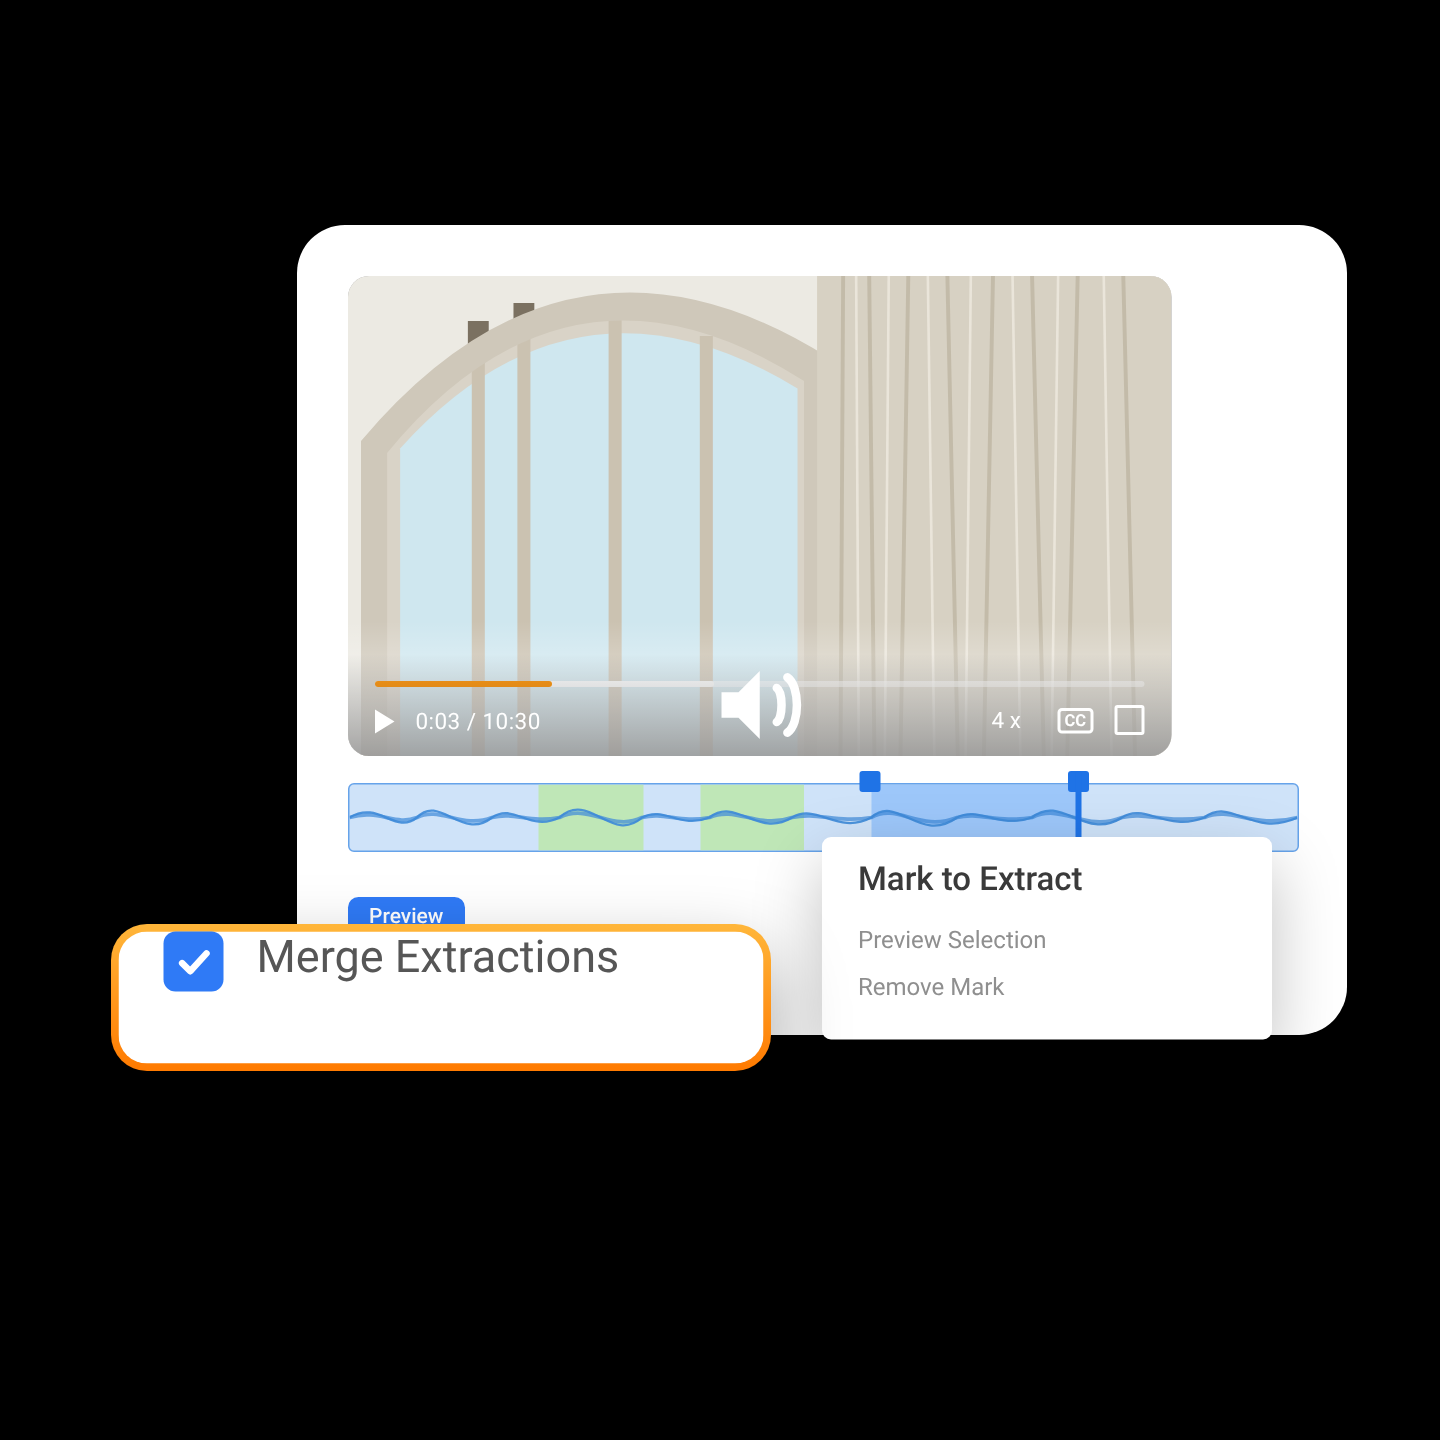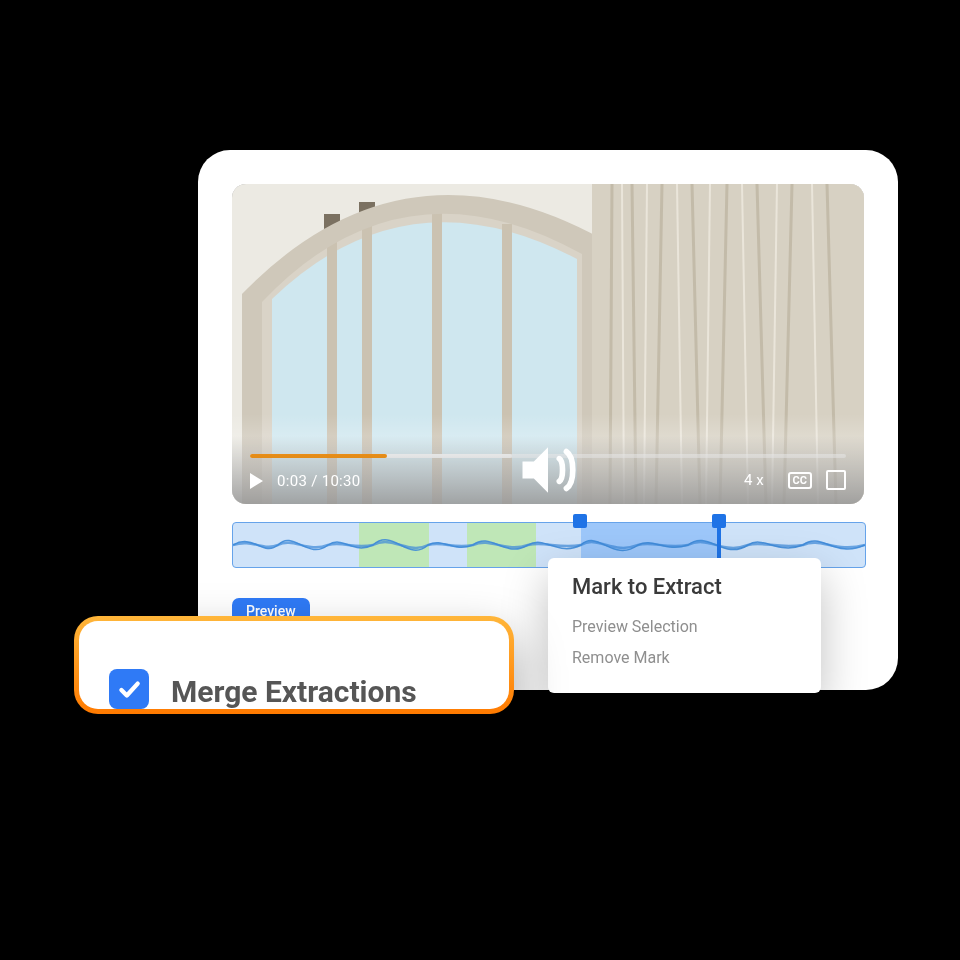--- a/index.html
+++ b/index.html
@@ -5,21 +5,21 @@
   html,body{margin:0;padding:0;width:960px;height:960px;background:#000;font-family:-apple-system,BlinkMacSystemFont,"Segoe UI",Roboto,Helvetica,Arial,sans-serif;}
   .stage{position:relative;width:960px;height:960px;}
   
   .card{
     position:absolute;left:198px;top:150px;width:700px;height:540px;
     background:#fff;border-radius:32px;padding:34px;box-sizing:border-box;
     box-shadow:0 20px 60px rgba(0,0,0,.35);
   }
   
   .video{
-    position:relative;width:632px;height:320px;border-radius:14px;overflow:hidden;
+    position:relative;width:549px;height:320px;border-radius:14px;overflow:hidden;
     background:#a3a3a3;
   }
   .video svg{position:absolute;inset:0;width:100%;height:100%;}
   .controls{
     position:absolute;left:0;right:0;bottom:0;height:68px;
     background:linear-gradient(to top,rgba(0,0,0,.35),rgba(0,0,0,0));
     display:flex;align-items:flex-end;padding:0 18px 14px;box-sizing:border-box;
     color:#fff;gap:14px;
   }
   .controls .left,.controls .right{display:flex;align-items:center;gap:14px;}
@@ -46,33 +46,33 @@
   .handle{position:absolute;top:-8px;width:14px;height:14px;background:#1f73e6;border-radius:2px;}
   .handle.cursor{top:-8px;width:4px;height:60px;background:#1f73e6;border-radius:2px;}
   
   .preview-pill{
     display:inline-flex;align-items:center;justify-content:center;
     background:#2f7af6;color:#fff;font-size:14px;font-weight:500;
     padding:5px 14px;border-radius:7px;margin-top:24px;cursor:pointer;
   }
   
   .menu{
-    position:absolute;left:548px;top:558px;width:273px;background:#fff;border-radius:6px;
+    position:absolute;left:548px;top:558px;width:300px;background:#fff;border-radius:6px;
     box-shadow:0 18px 45px rgba(0,0,0,.25);padding:16px 24px 20px;box-sizing:border-box;
   }
   .menu .title{font-size:22px;color:#3a3a3a;font-weight:500;margin-bottom:12px;}
   .menu .item{font-size:16px;color:#8f8f8f;padding:6px 0;cursor:pointer;}
   
   .chip{
     position:absolute;left:74px;top:616px;width:440px;height:98px;border-radius:24px;
-    background:#fff;box-sizing:border-box;display:flex;align-items:flex-end;gap:22px;
+    background:#fff;box-sizing:border-box;display:flex;align-items:flex-start;gap:22px;
     padding:0 30px;box-shadow:0 22px 50px rgba(0,0,0,.35);
     border:5px solid transparent;
     background-image:linear-gradient(#fff,#fff),linear-gradient(180deg,#ffb63a,#ff7a00);
-    background-origin:border-box;background-clip:padding-box,border-box;font-weight:bold;
+    background-origin:border-box;background-clip:padding-box,border-box;
   }
   .chk{width:40px;height:40px;border-radius:8px;background:#2f7af6;display:flex;align-items:center;justify-content:center;cursor:pointer;}
   .chk svg{width:26px;height:26px;stroke:#fff;stroke-width:4;fill:none;stroke-linecap:round;stroke-linejoin:round;}
   .chip-label{font-size:30px;color:#565656;}
 </style>
 </head>
 <body>
 
 <div class="stage">
 

